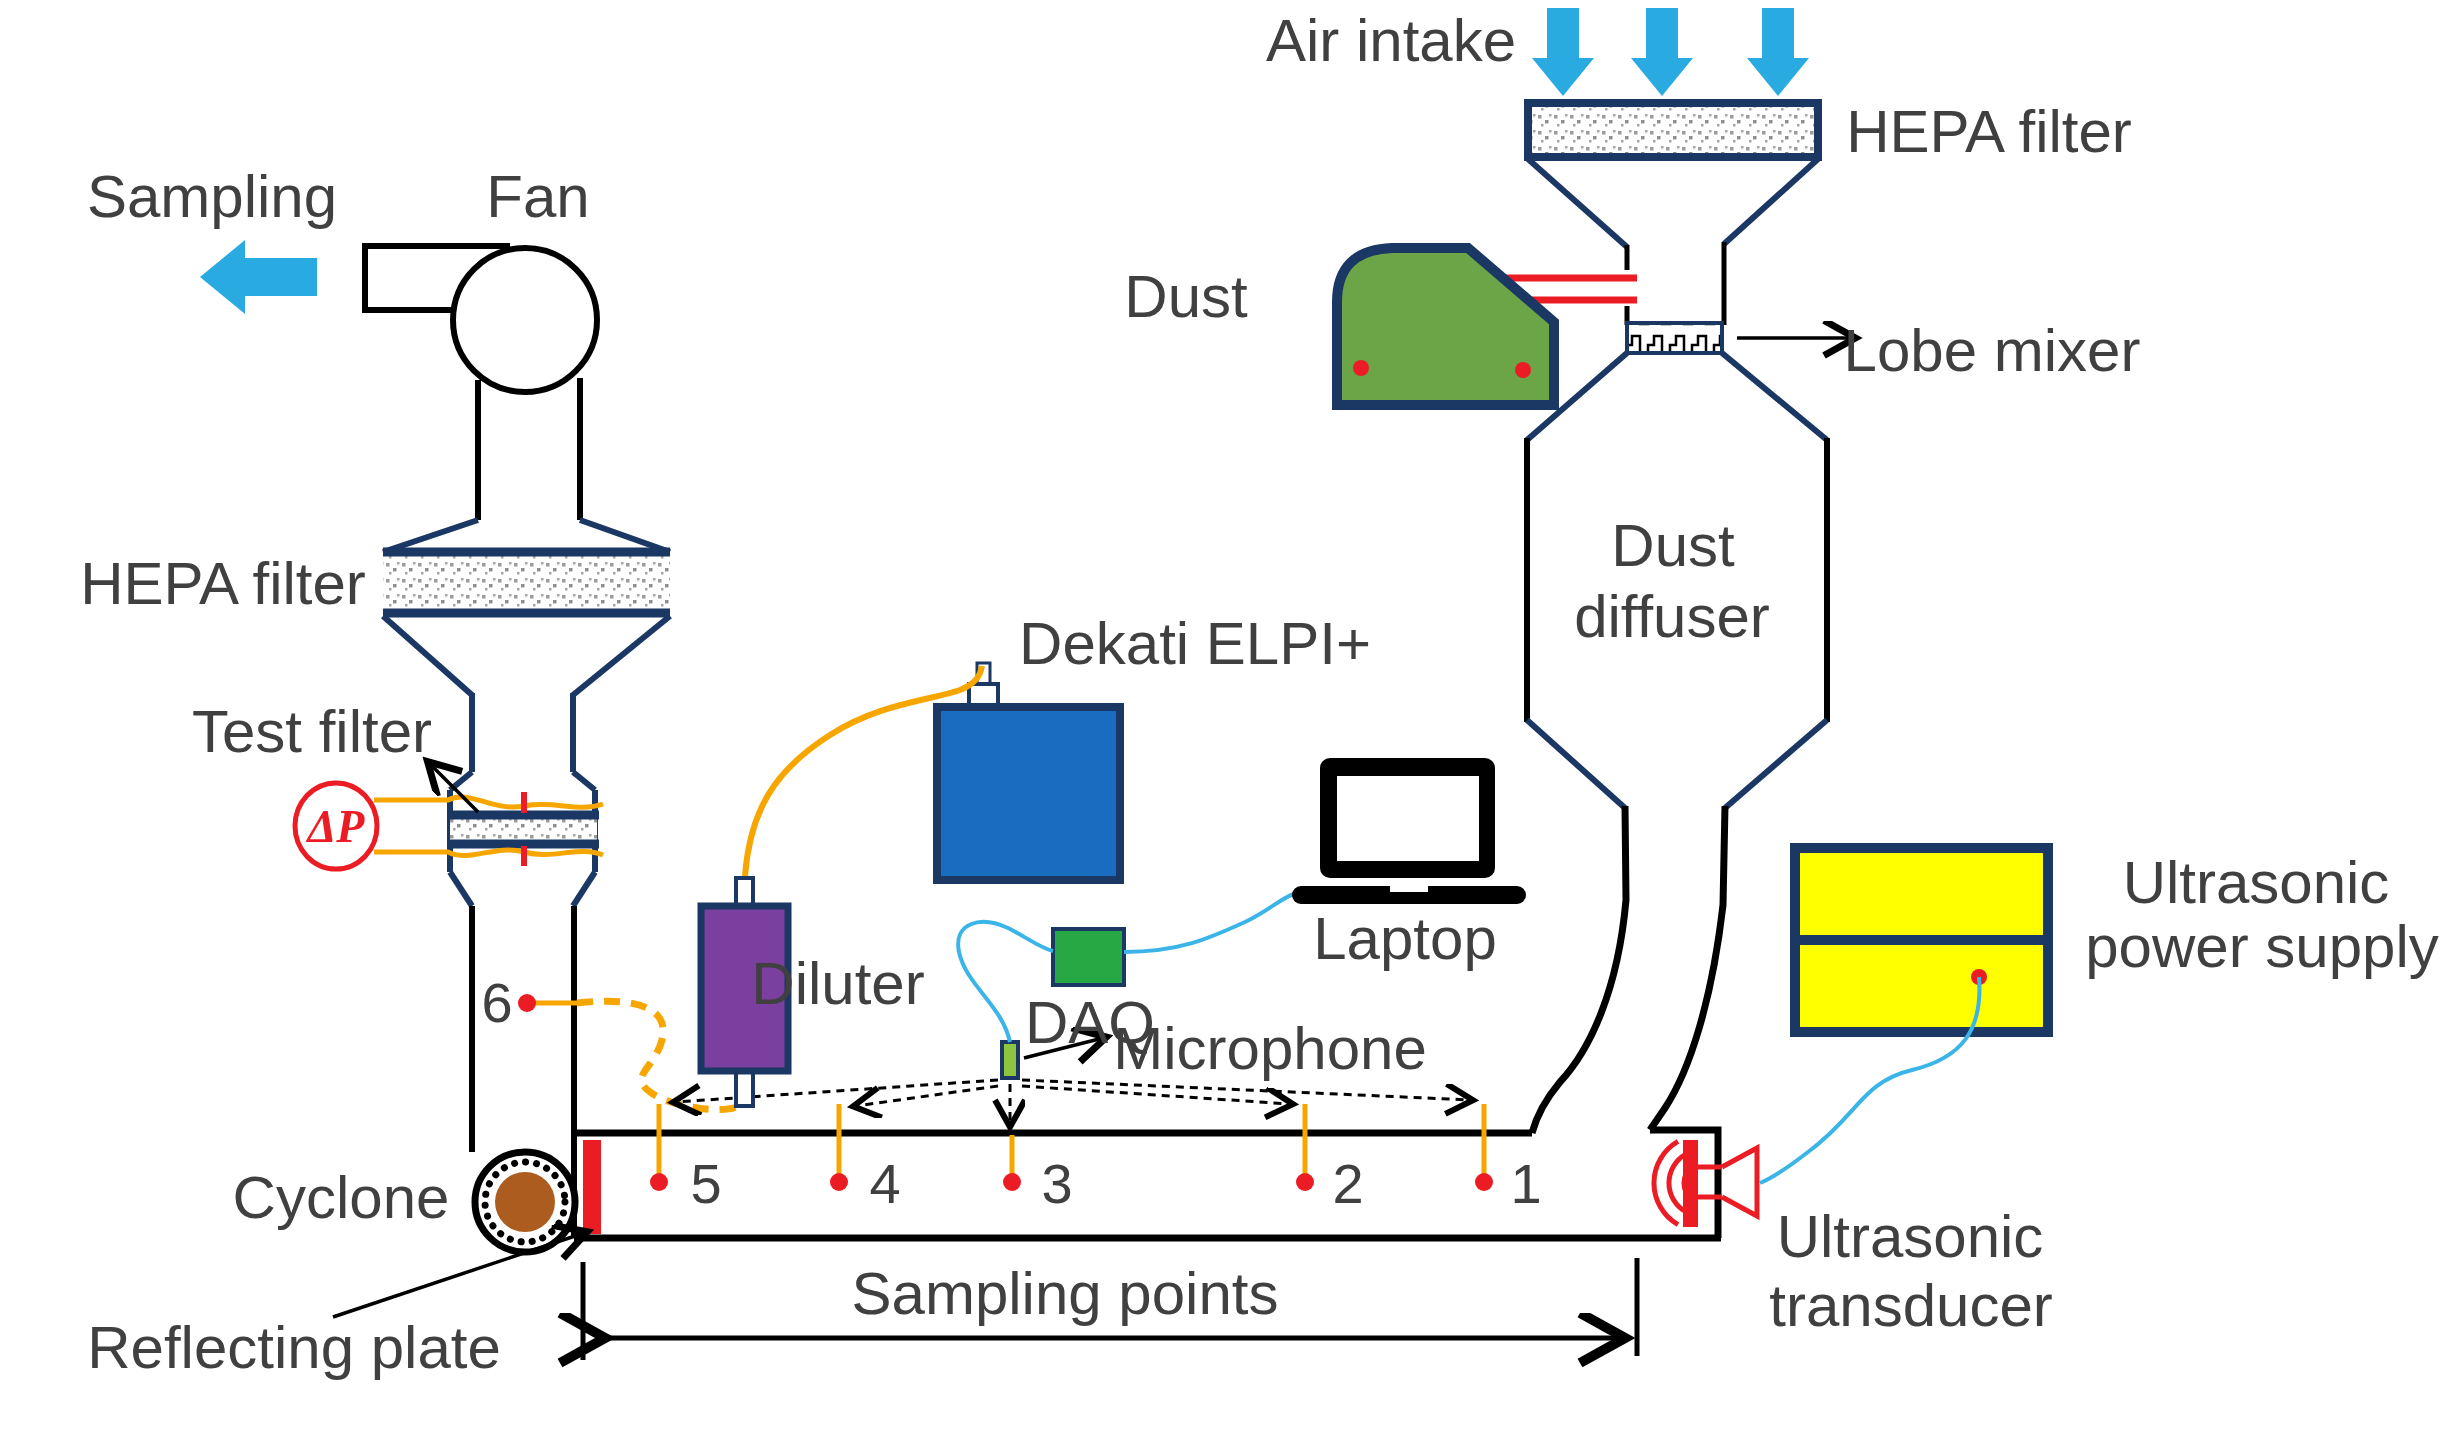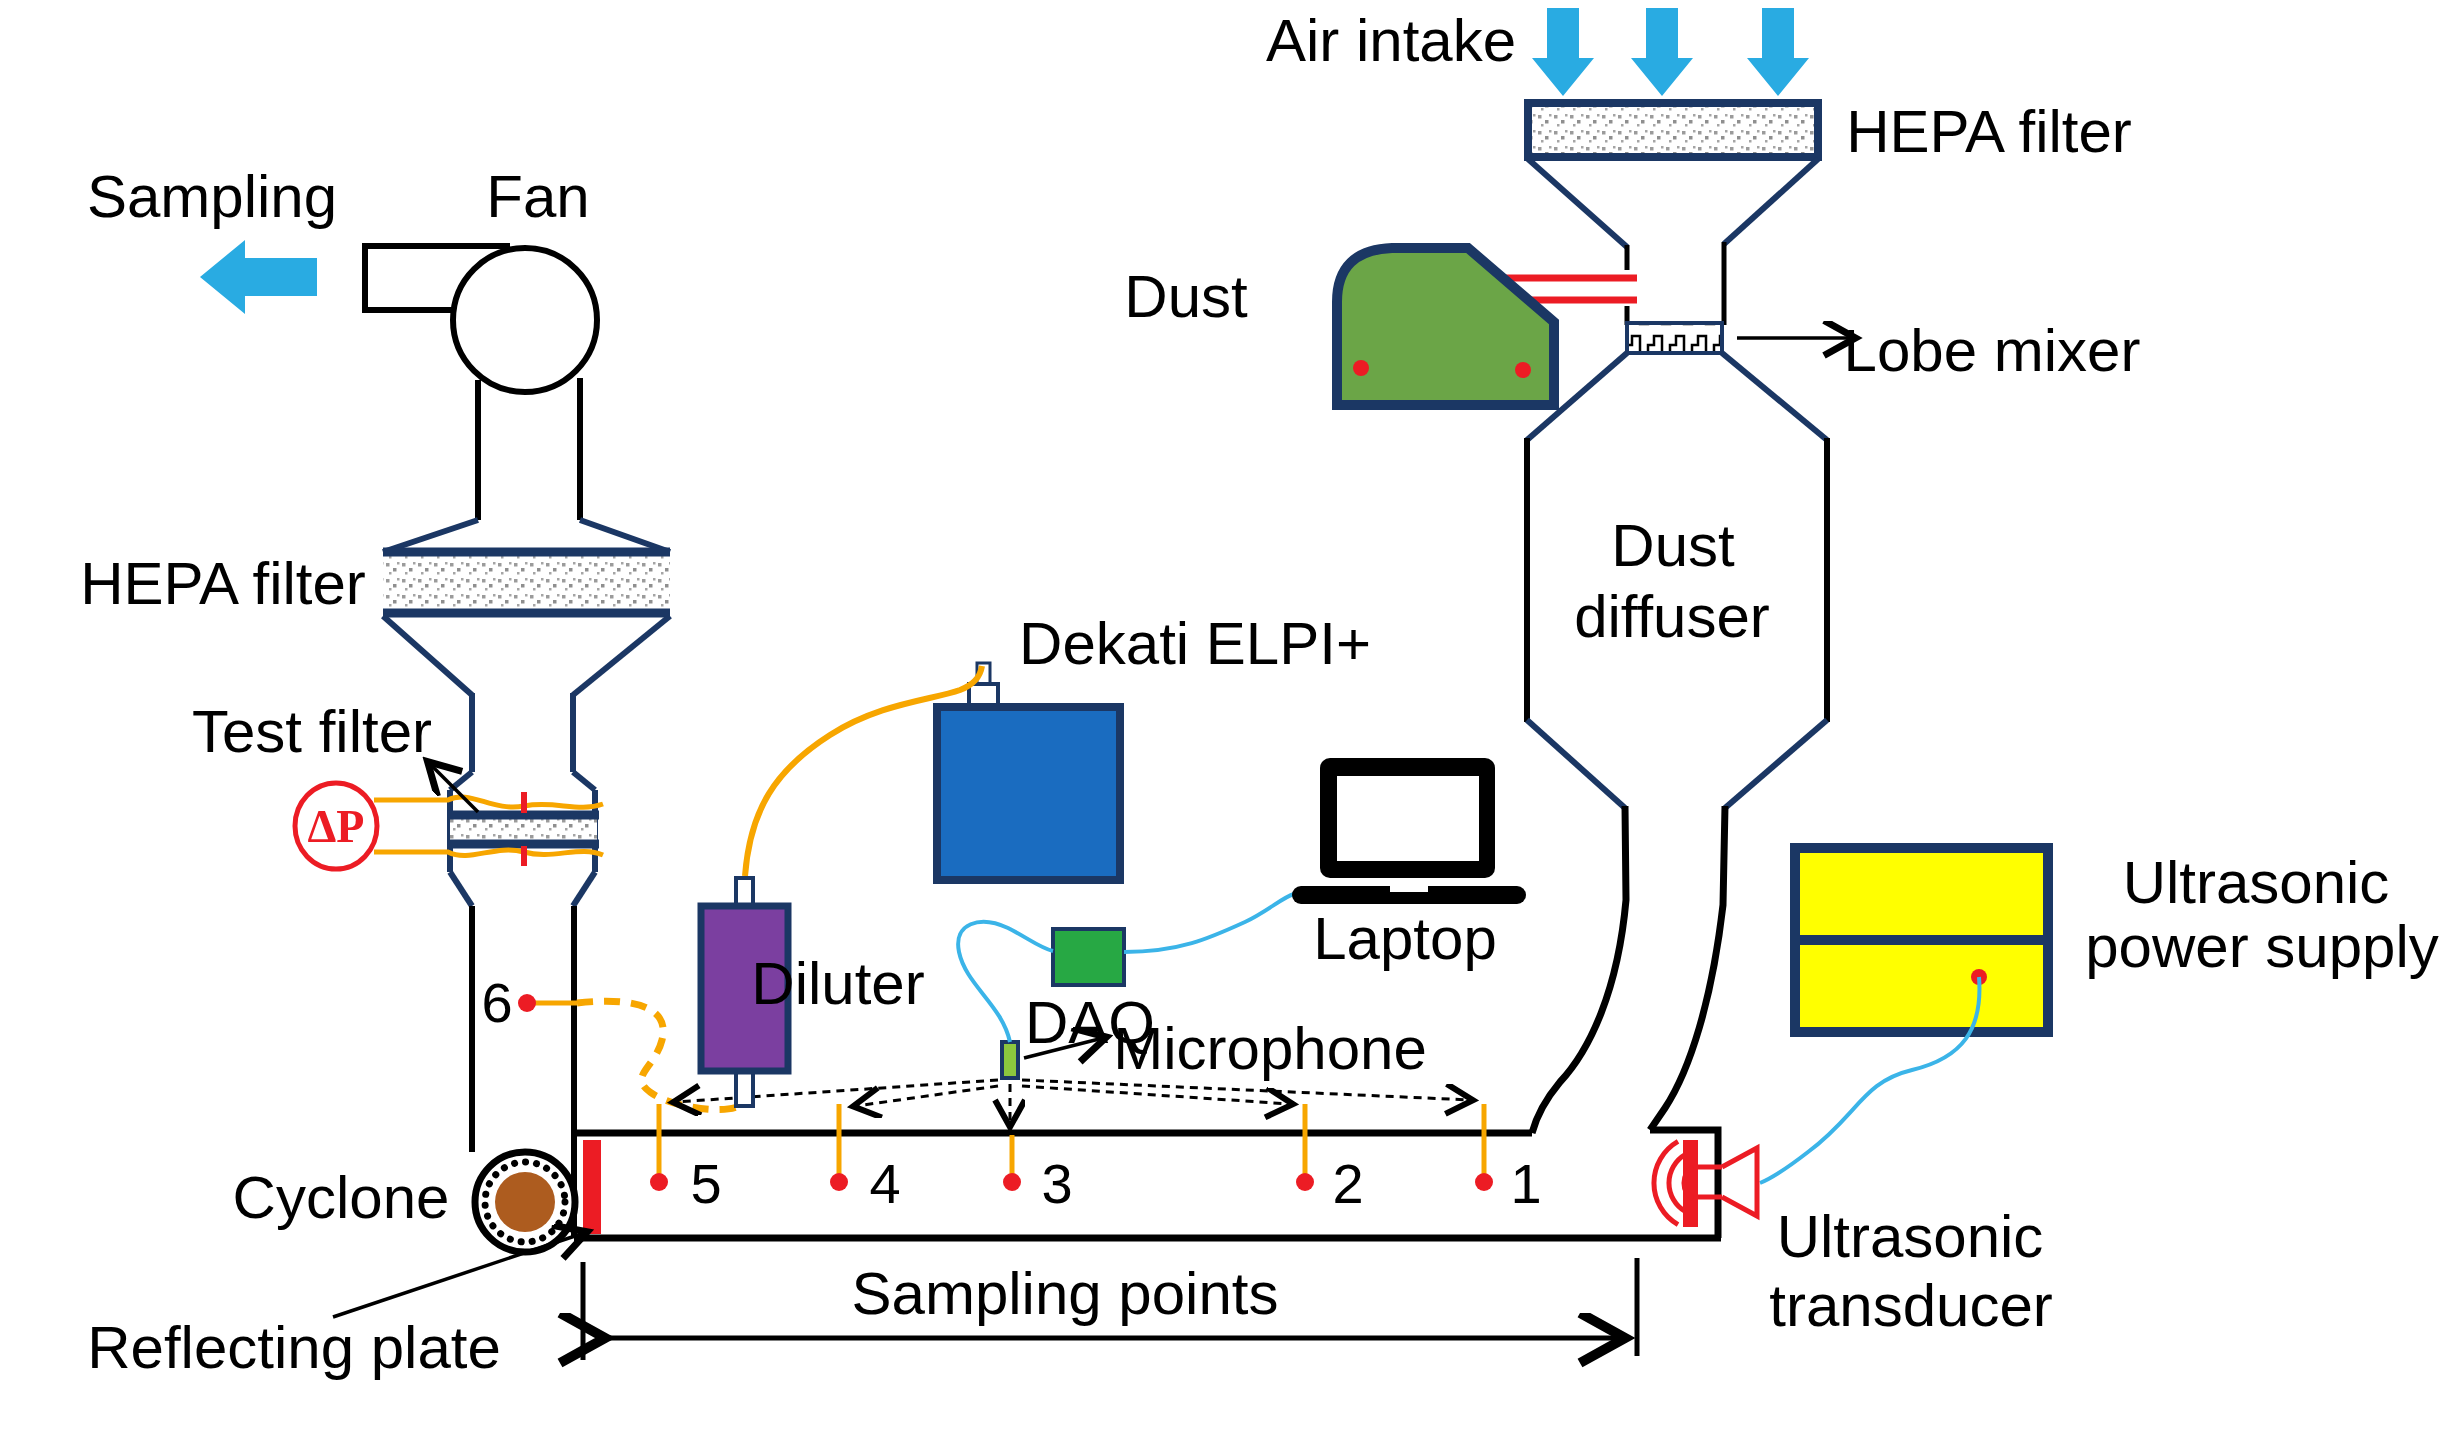--- a/index.html
+++ b/index.html
@@ -1,22 +1,22 @@
 <!DOCTYPE html>
 <html style="--navy: #1b3764; --box_blue: #1a6cc0; --purple: #7b3fa0; --green_daq: #27a844; --green_mic: #8cc63e; --green_gen: #6ba547; --yellow: #ffff00; --amber: #f7a600; --cyan: #29abe2; --cable_blue: #3bb4e8; --red: #ec1c24; --brown: #ad5c1f;"><head>
 <meta charset="utf-8">
 <style>
   html,body{margin:0;padding:0;background:#fff;}
   #stage{position:relative;width:2448px;height:1452px;background:#fff;overflow:hidden;
          font-family:"Liberation Sans",sans-serif;}
   #art{position:absolute;left:0;top:0;}
   .lbl{position:absolute;transform:translate(-50%,-50%);font-size:60px;line-height:1.05;
-       color:#000000;white-space:nowrap;}
+       color:#404040;white-space:nowrap;}
   .num{font-size:56px;}
-  .dp{font-family:"Liberation Serif",serif;font-size:46px;font-weight:bold;
+  .dp{font-family:"Liberation Serif",serif;font-style:italic;font-size:46px;font-weight:bold;
       color:var(--red,#ec1c24);}
   
   .s-navy{stroke:var(--navy,#1b3764);fill:none;}
   .s-black{stroke:#000;fill:none;}
   .s-red{stroke:var(--red,#ec1c24);fill:none;}
   .s-amber{stroke:var(--amber,#f7a600);fill:none;}
   .s-cable{stroke:var(--cable_blue,#3bb4e8);fill:none;}
   .f-cyan{fill:var(--cyan,#29abe2);}
   .f-red{fill:var(--red,#ec1c24);}
   .f-yellow{fill:var(--yellow,#ffff00);stroke:var(--navy,#1b3764);}

